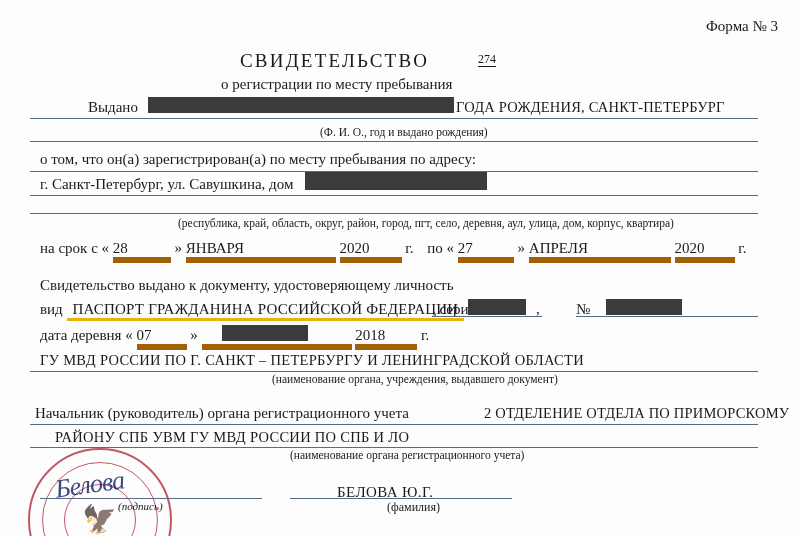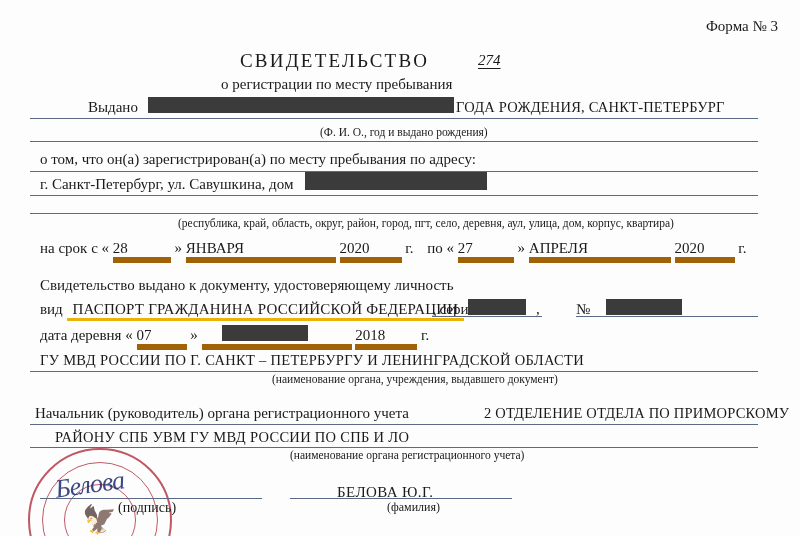--- a/index.html
+++ b/index.html
@@ -33,24 +33,23 @@
     top: 50px;
     left: 240px;
     font-size: 19px;
     letter-spacing: 2.2px;
     font-family: "Liberation Serif", serif;
   }
   .cert-number {
     position: absolute;
     top: 52px;
     left: 478px;
-    font-size: 15px;
+    font-size: 12px;
     text-decoration: underline;
     text-underline-offset: 3px;
-    font-style: italic;
   }
   .subtitle {
     position: absolute;
     top: 76px;
     left: 221px;
     font-size: 15px;
   }
   .issued-label {
     position: absolute;
     top: 99px;
@@ -218,21 +217,22 @@
     top: 449px;
     left: 290px;
     font-size: 11.5px;
   }
   .sig-rule1 { top: 498px; left: 40px; width: 222px; }
   .sig-rule2 { top: 498px; left: 290px; width: 222px; }
   .cap5 {
     position: absolute;
     top: 500px;
     left: 118px;
-    font-size: 14px;
+    font-size: 11px;
+    font-style: italic;
   }
   .cap6 {
     position: absolute;
     top: 500px;
     left: 387px;
     font-size: 12px;
   }
   .surname {
     position: absolute;
     top: 484px;

